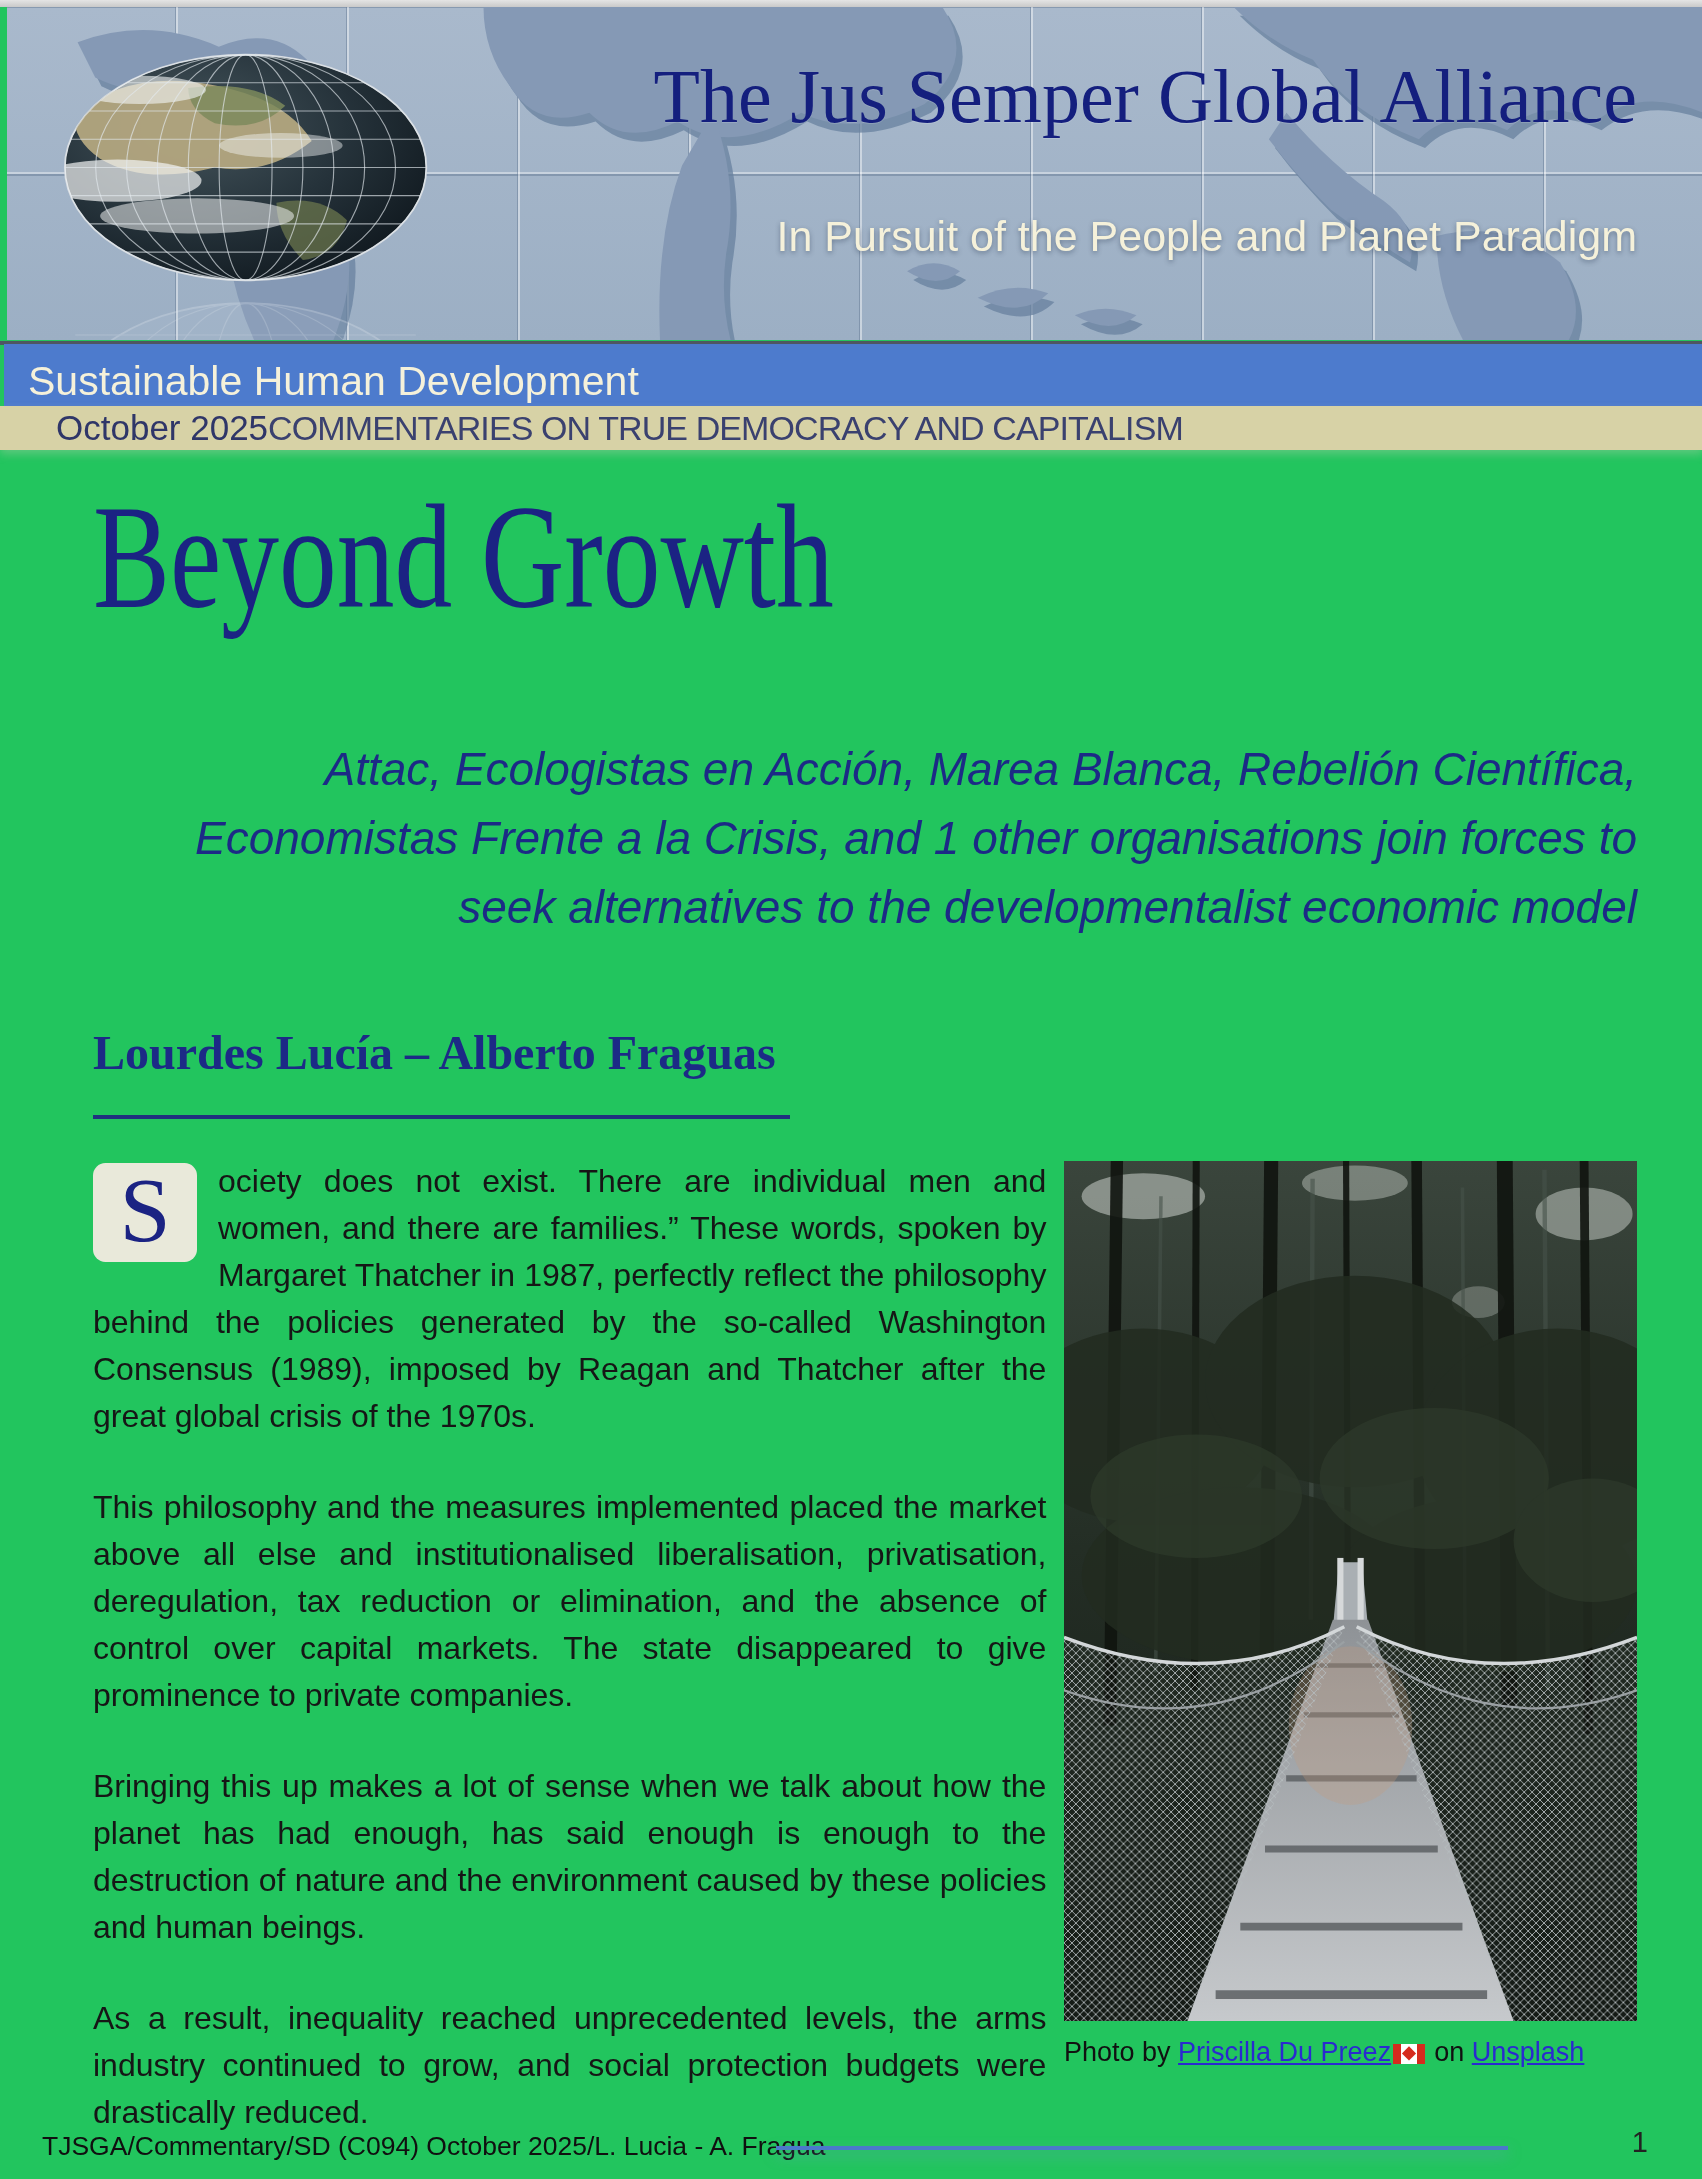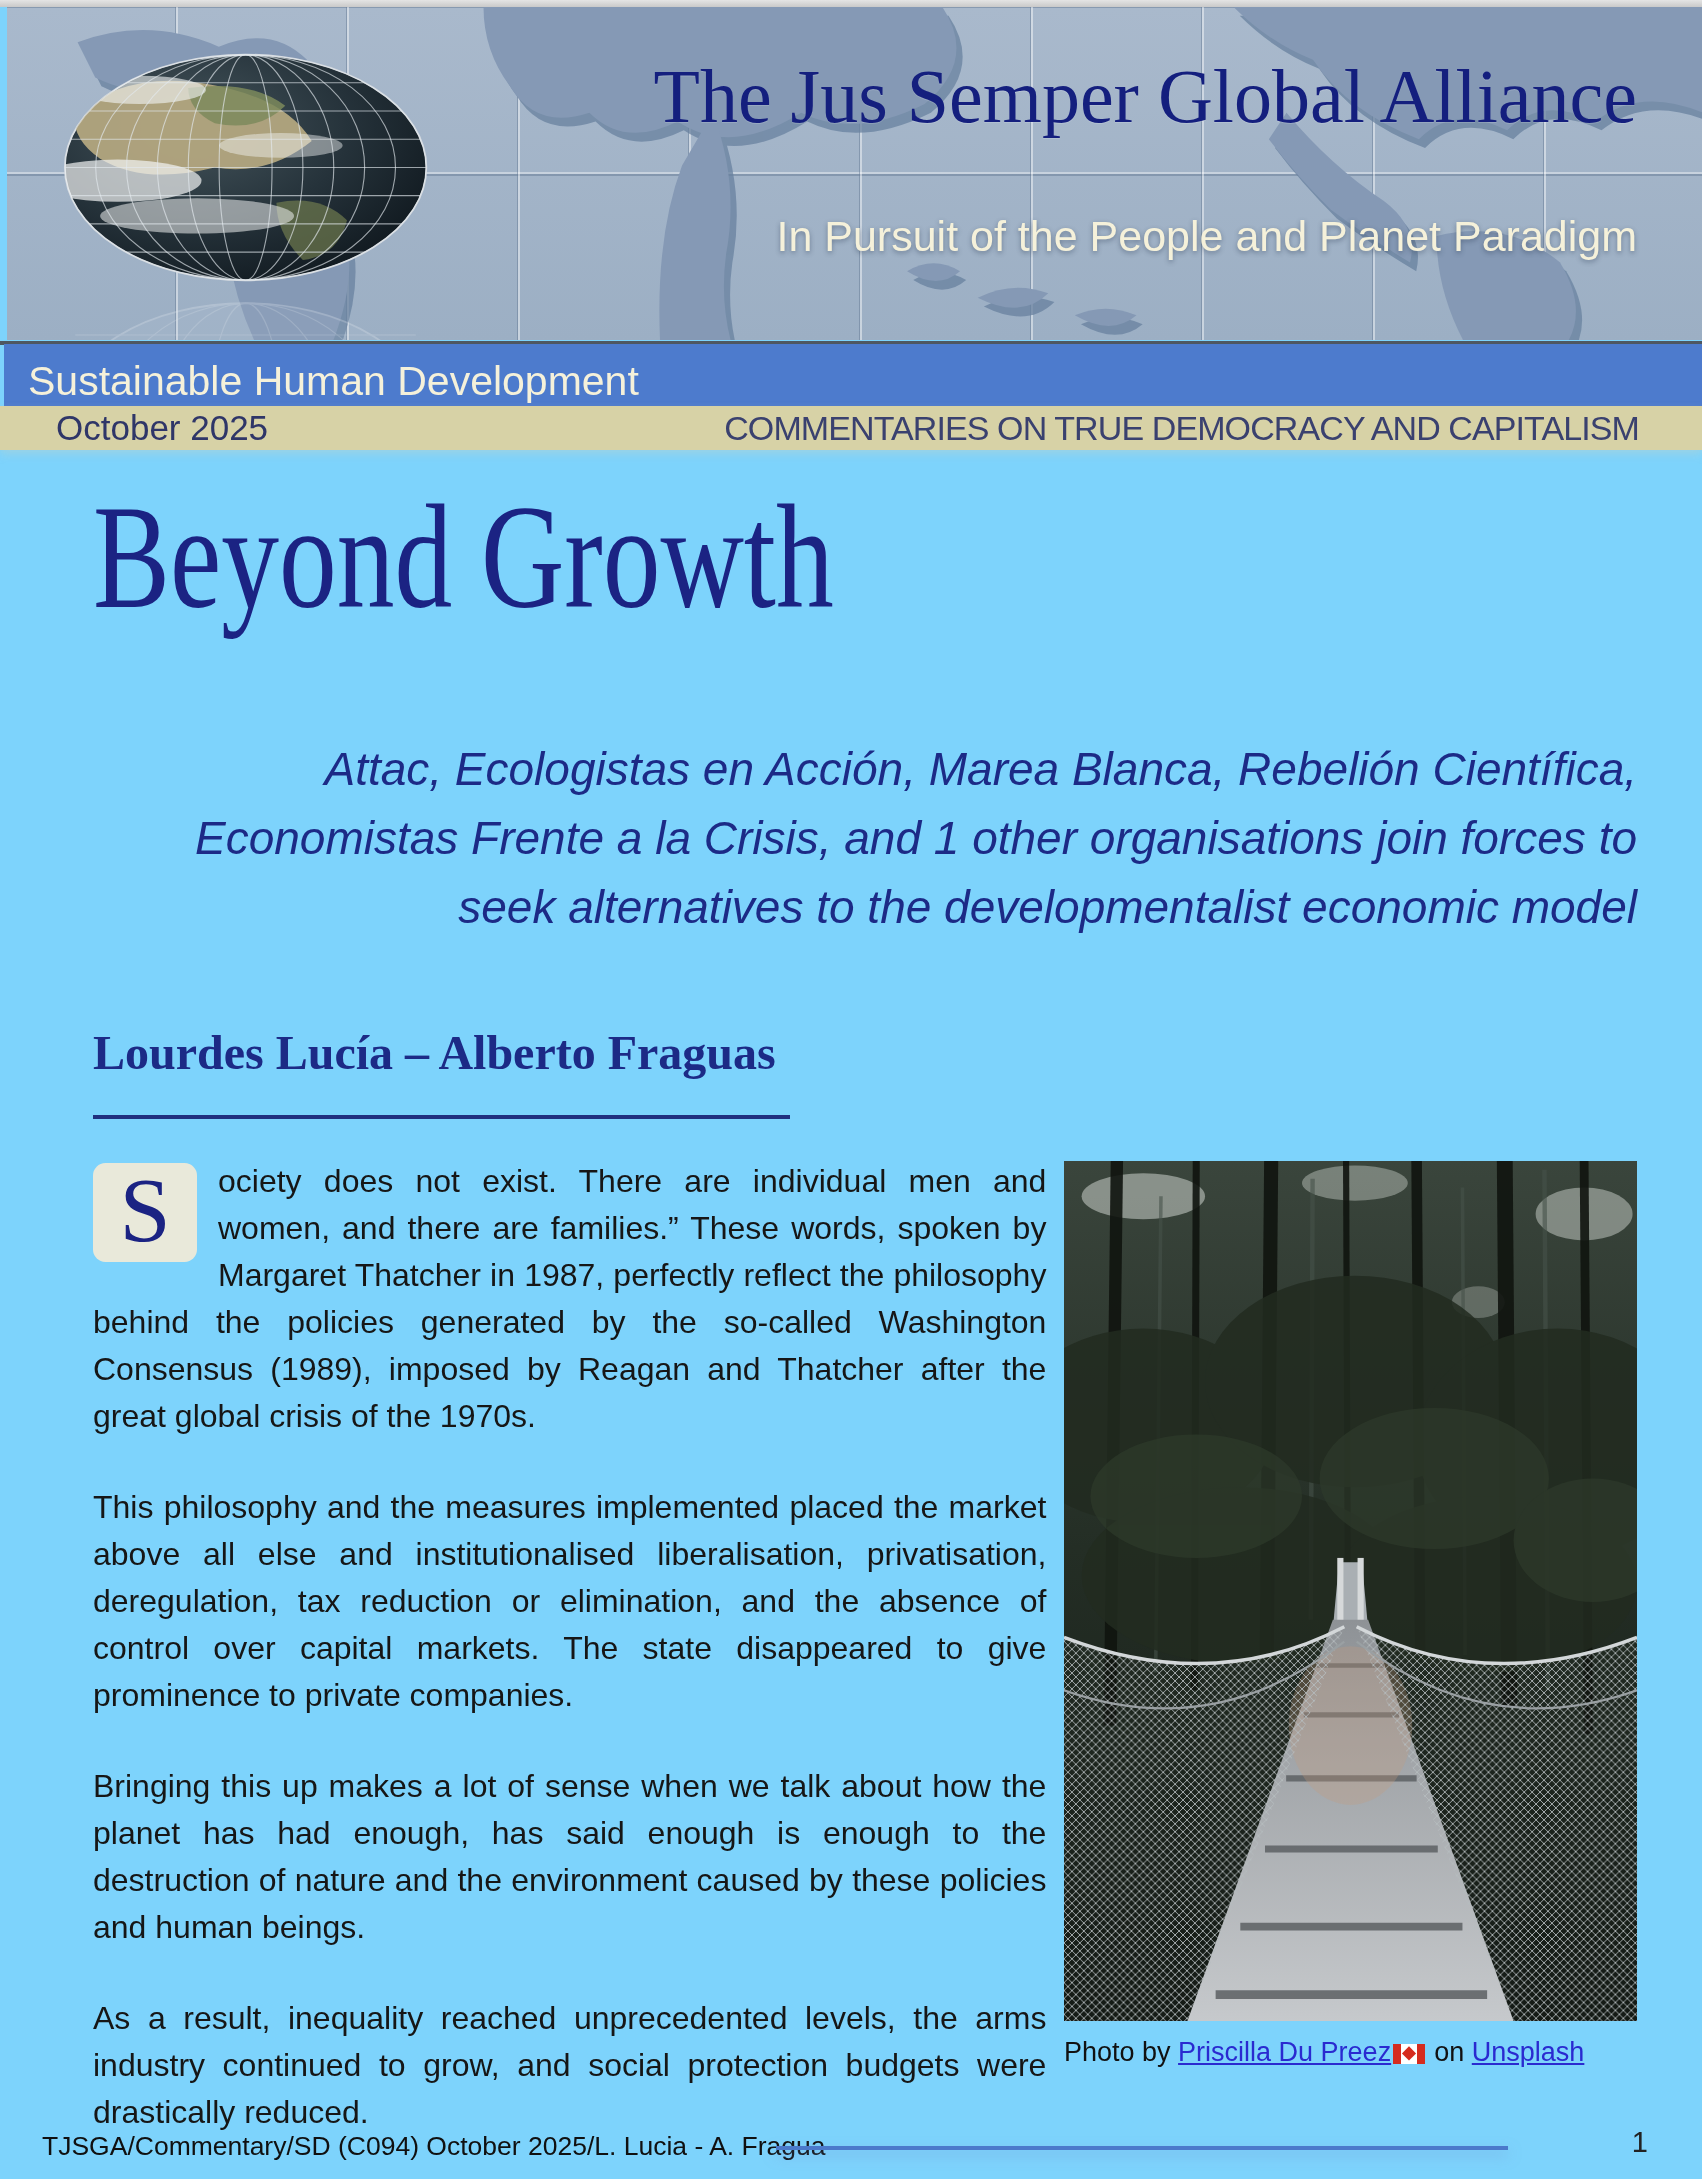--- a/index.html
+++ b/index.html
@@ -10,21 +10,21 @@
     --quote-bg:#e2e3d4;
     --quote-text:#4c4c48;
     --link:#2a2ad0;
     --body-text:#161616;
     --map-base:#a3b4c9;
     --map-land:#8599b5;
   }
   *{margin:0;padding:0;box-sizing:border-box}
   html,body{background:#ffffff}
   body{font-family:"Liberation Sans",sans-serif;color:var(--body-text)}
-  .page{position:relative;width:1703px;height:2179px;background:#7dd3fc;overflow:hidden}
+  .page{position:relative;width:1703px;height:2179px;background:#22c55e;overflow:hidden}
 
   
   .top-strip{position:absolute;left:0;top:0;width:100%;height:7px;background:linear-gradient(#e4e4e4,#c9c9c9)}
   .map-band{
     position:absolute;left:7px;right:0;top:7px;height:333px;overflow:hidden;
     background:
       repeating-linear-gradient(90deg, transparent 0 168px, rgba(101,122,148,.5) 168px 169px, rgba(255,255,255,.45) 169px 171px),
       repeating-linear-gradient(0deg, transparent 0 164px, rgba(101,122,148,.5) 164px 166px, rgba(255,255,255,.4) 166px 168px),
       linear-gradient(180deg,#a9b9cc,#9cafc4);
   }
@@ -41,21 +41,21 @@
     font-size:43px;color:var(--cream);
     text-shadow:0 1.8px 5.3px rgba(40,55,80,.45);white-space:nowrap;
   }
   .blue-bar{
     position:absolute;left:4px;top:344px;width:100%;height:74px;background:var(--bar-blue);
     display:flex;align-items:center;padding-left:24px;
   }
   .blue-bar .label{font-size:41px;color:var(--cream)}
   .tan-bar{
     position:absolute;left:0;top:406px;width:100%;height:44px;background:var(--bar-tan);
-    display:flex;align-items:center;justify-content:space-between;padding:0 64px 0 56px;
+    display:flex;align-items:center;justify-content:flex-start;padding:0 64px 0 56px;
     box-shadow:0 5.3px 8.8px rgba(210,210,190,.35);
   }
   .tan-bar .date{font-size:35px;color:#2f3668}
   .tan-bar .commentary{font-size:34px;color:#3a416f;letter-spacing:-0.9px}
 
   
   .article{position:absolute;left:93px;top:483px;width:1544px}
   h1.doc-title{
     font-family:"Liberation Serif",serif;font-weight:normal;
     font-size:148px;line-height:1;color:var(--navy);

